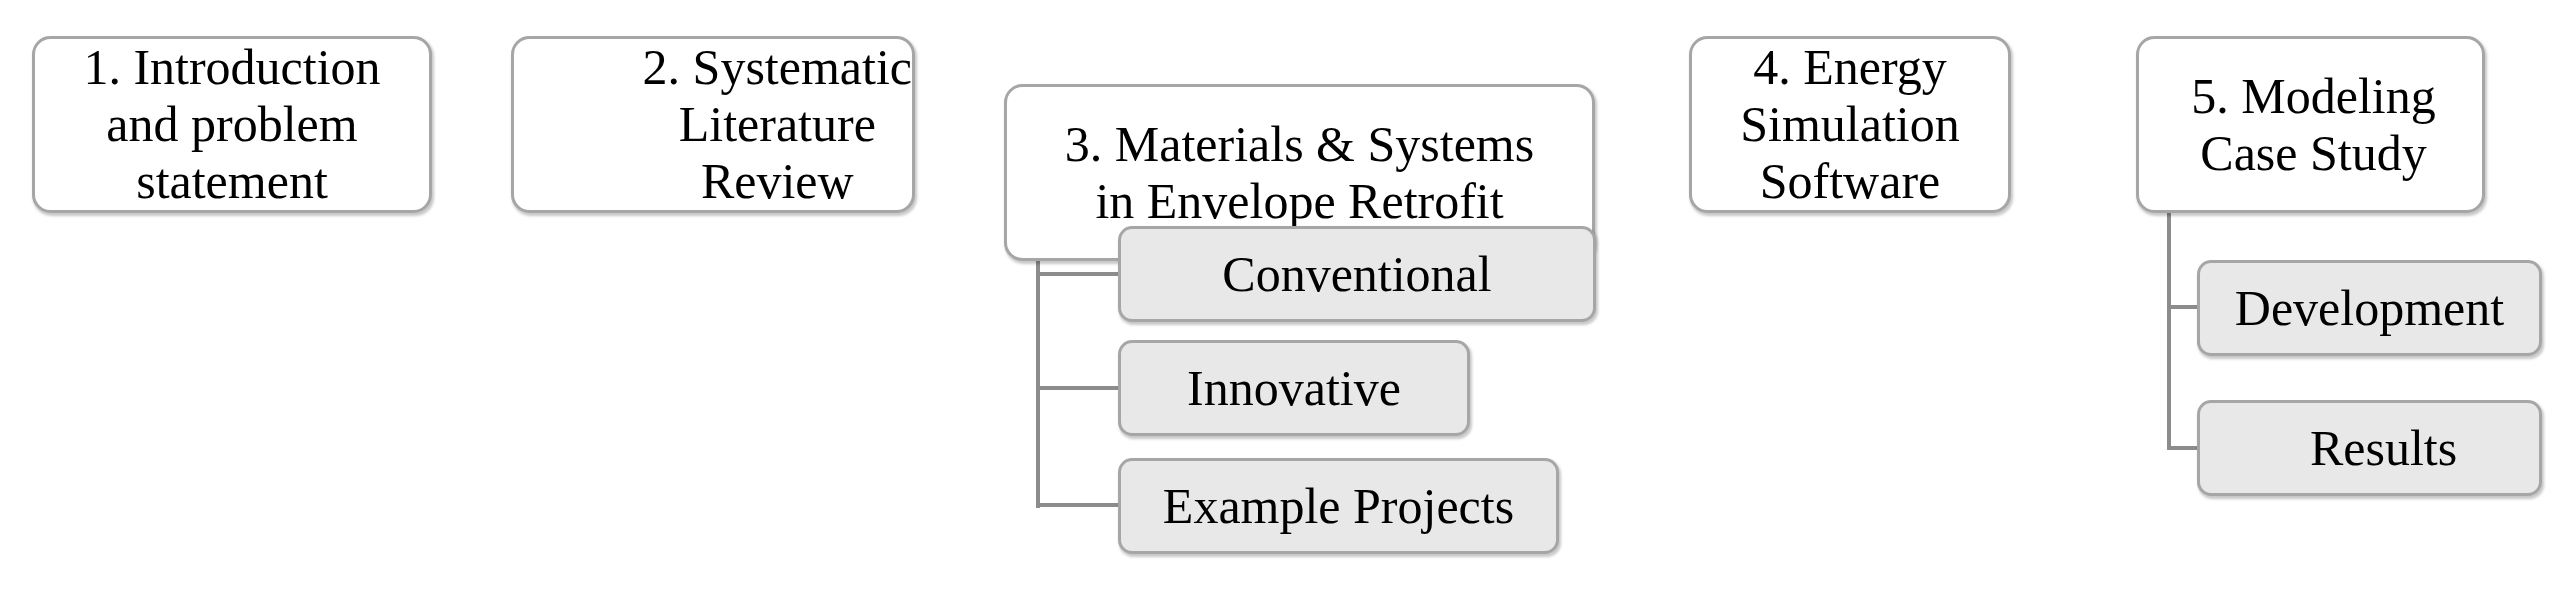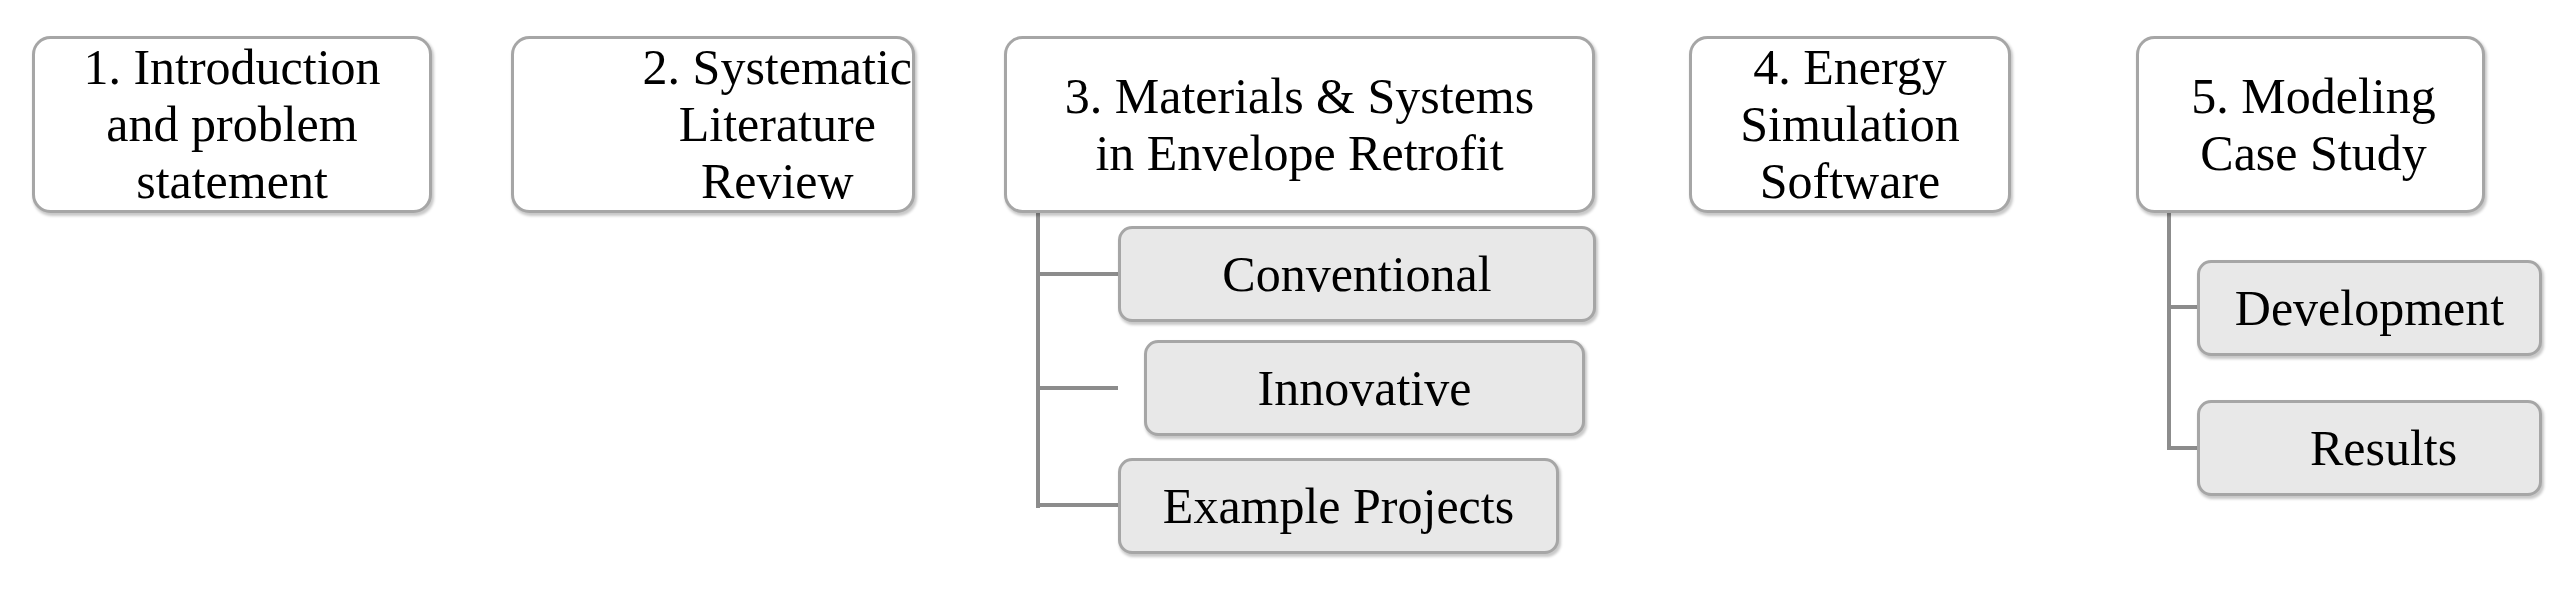--- a/index.html
+++ b/index.html
@@ -77,41 +77,41 @@
 and problem
 statement</span>
   </div>
 
   <div class="node chapter-box" style="left:511px; width:404px;justify-content:flex-end;">
     <span class="label">2. Systematic
 Literature
 Review</span>
   </div>
 
-  <div class="node chapter-box" style="left:1004px; width:591px;">
+  <div class="node chapter-box" style="left:1004px; width:591px;margin-top:48px;">
     <span class="label">3. Materials &amp; Systems
 in Envelope Retrofit</span>
   </div>
 
   <div class="node chapter-box" style="left:1689px; width:322px;">
     <span class="label">4. Energy
 Simulation
 Software</span>
   </div>
 
   <div class="node chapter-box" style="left:2136px; width:349px;padding-left:6px;">
     <span class="label">5. Modeling
 Case Study</span>
   </div>
 
   <div class="node sub-box" style="left:1118px; top:226px; width:478px;">
     <span class="label">Conventional</span>
   </div>
 
-  <div class="node sub-box" style="left:1144px; top:340px; width:441px;">
+  <div class="node sub-box" style="left:1118px; top:340px; width:352px;">
     <span class="label">Innovative</span>
   </div>
 
   <div class="node sub-box" style="left:2197px; top:260px; width:345px;">
     <span class="label">Development</span>
   </div>
 
   <div class="node sub-box" style="left:1118px; top:458px; width:441px;">
     <span class="label">Example Projects</span>
   </div>

